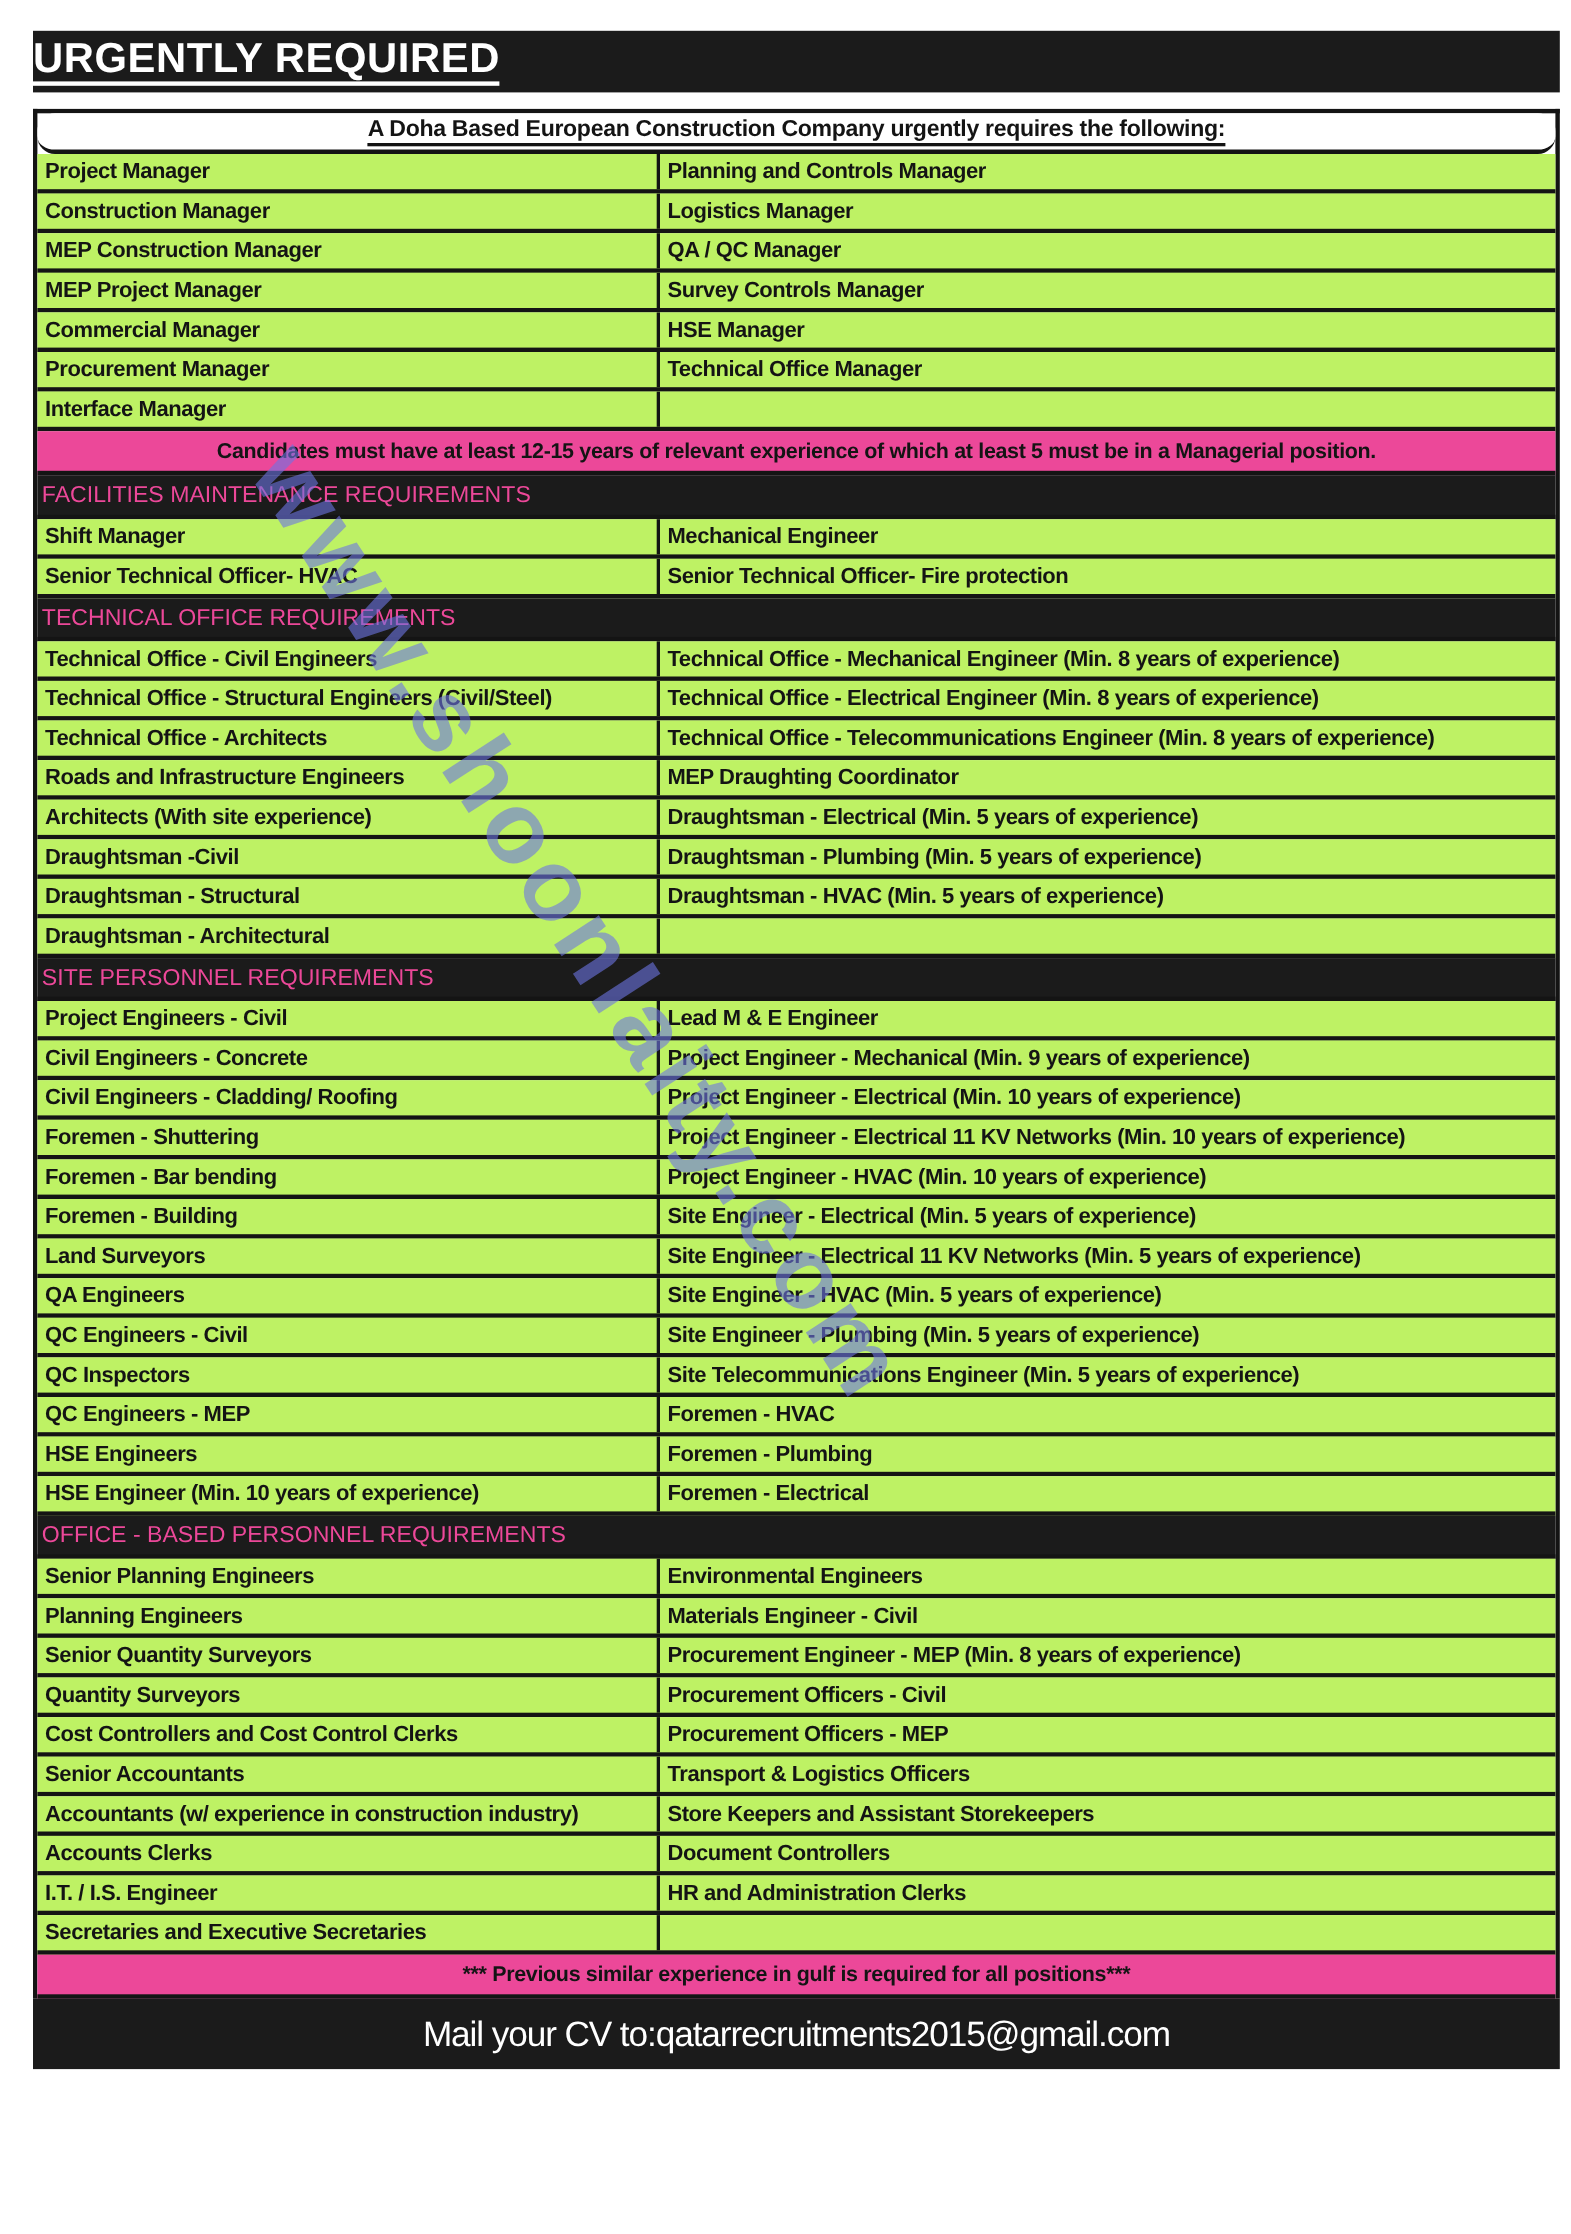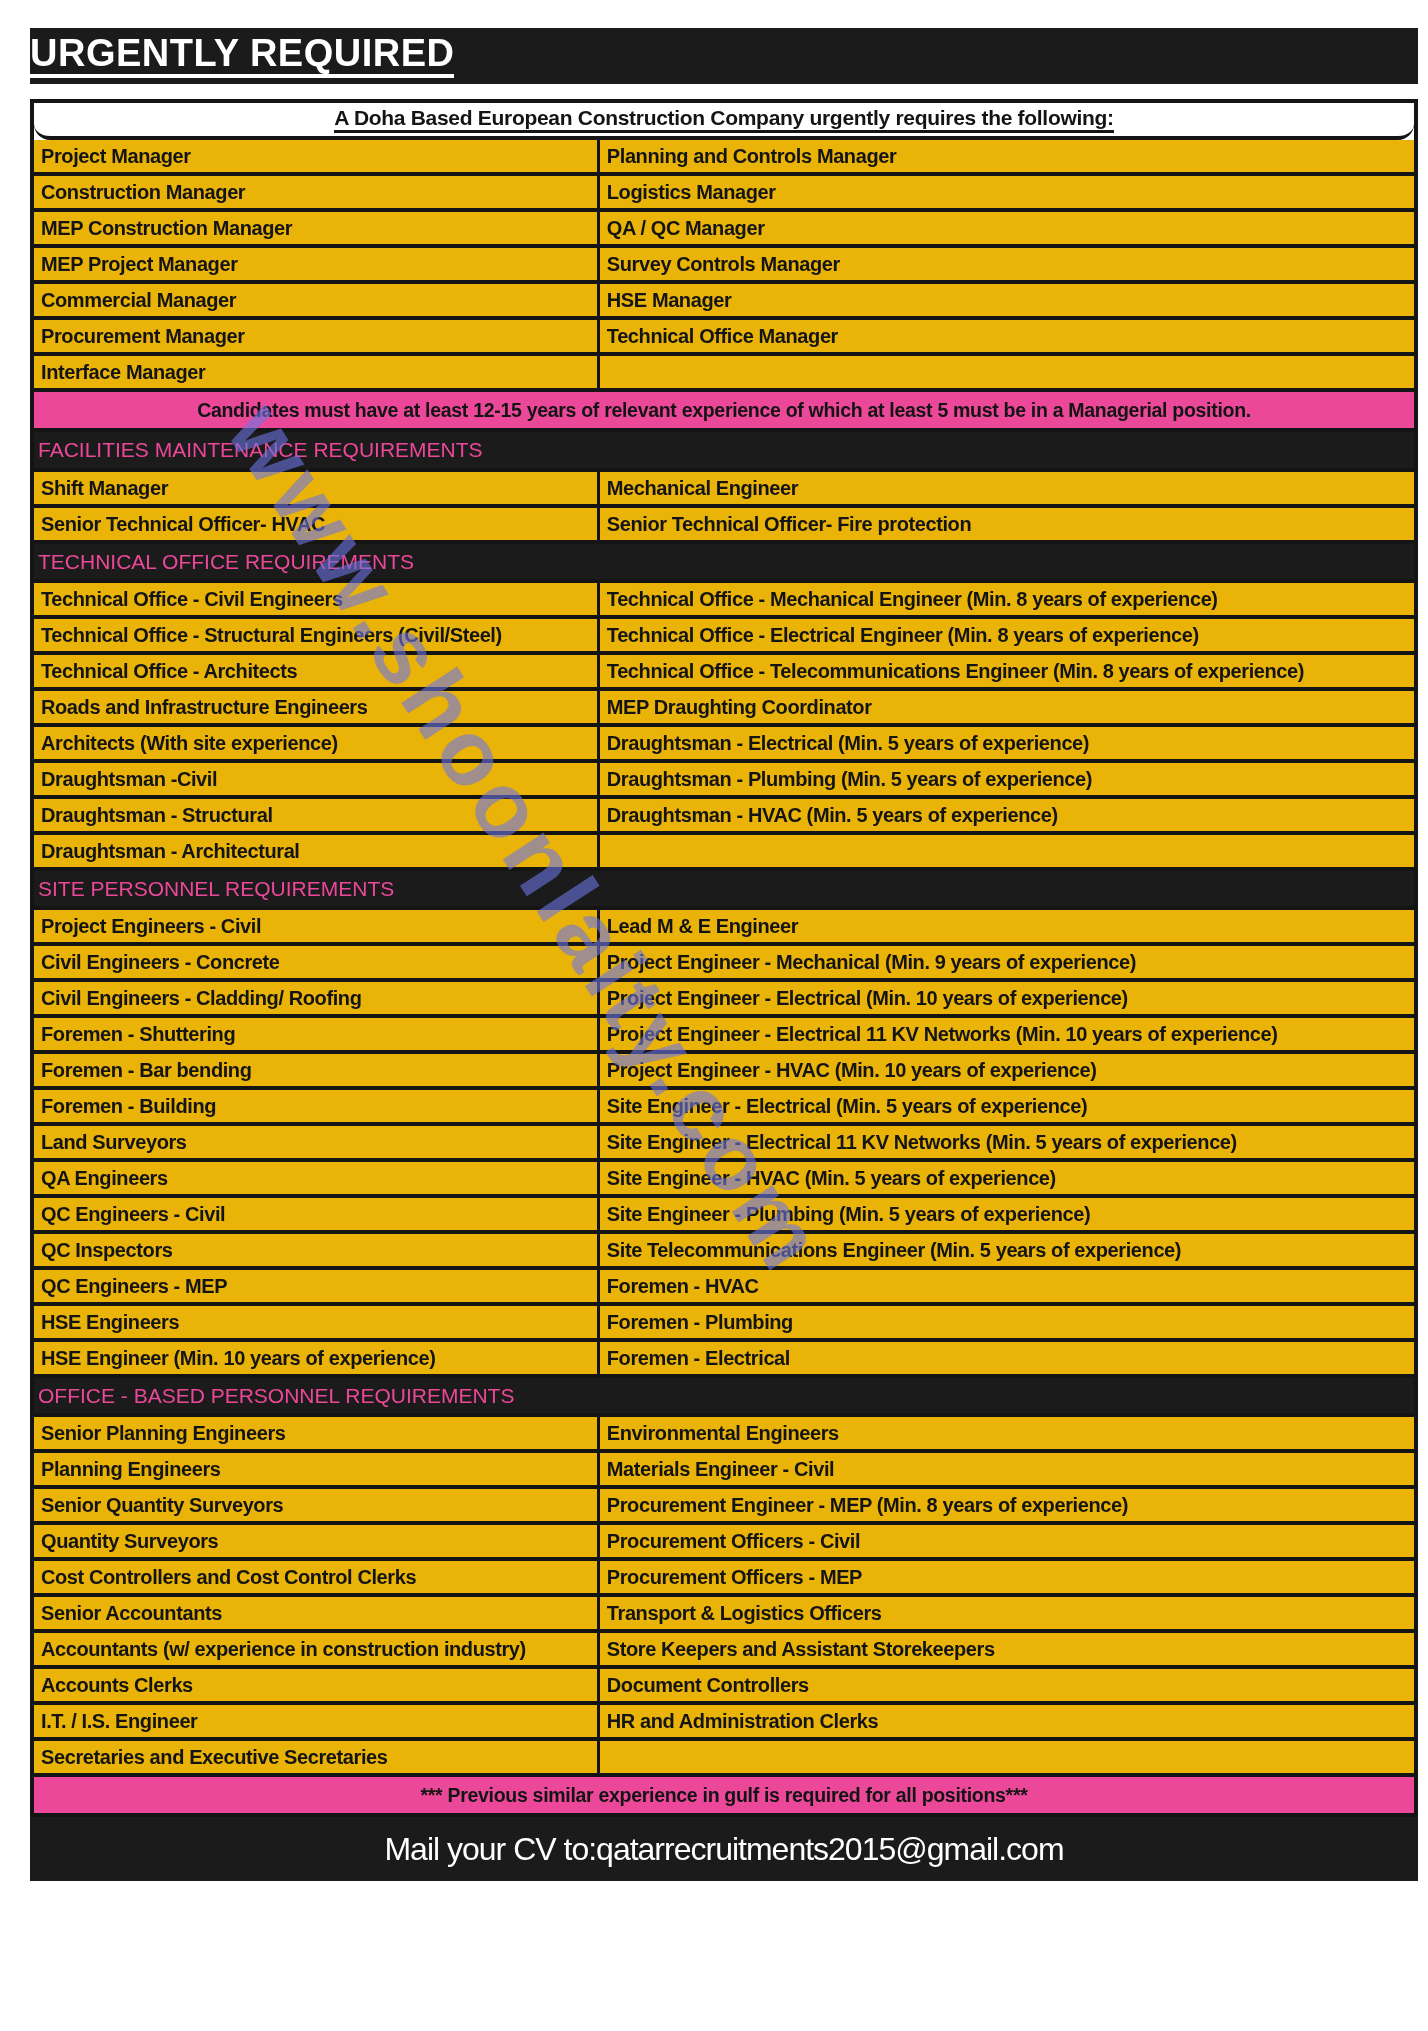--- a/index.html
+++ b/index.html
@@ -56,21 +56,21 @@
     font-weight: bold;
     font-size: 21px;
     letter-spacing: -0.3px;
     border-bottom: 3px solid #141414;
     line-height: 1.15;
   }
   .row {
     display: flex;
     align-items: stretch;
     border-bottom: 4px solid #141414;
-    background: #eab308;
+    background: #bef264;
   }
   .cell {
     display: flex;
     align-items: center;
     padding: 2px 7px;
     min-height: 32px;
     font-weight: bold;
     font-size: 20px;
     letter-spacing: -0.4px;
     line-height: 1.1;

